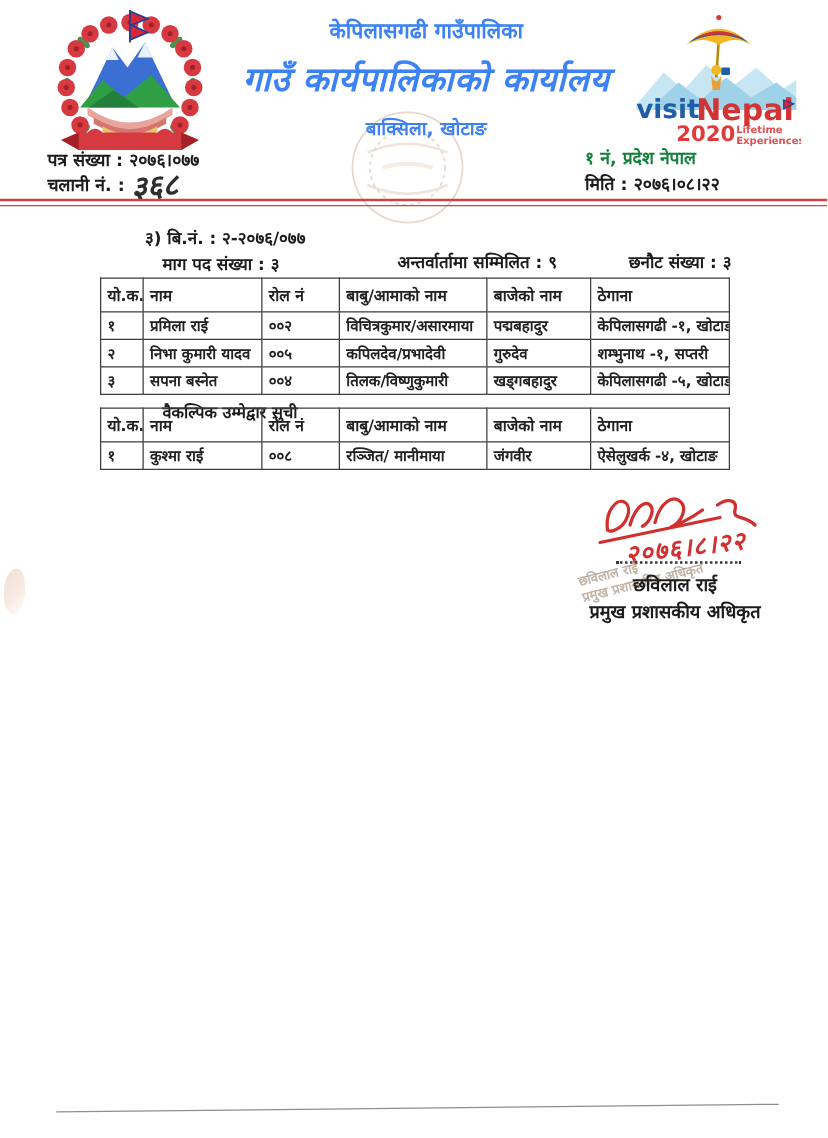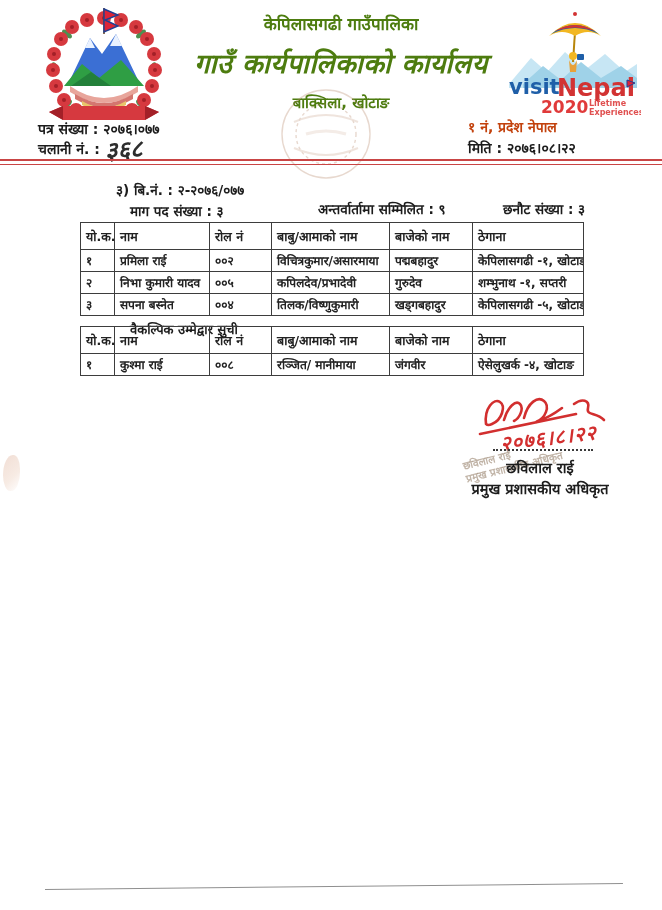--- a/index.html
+++ b/index.html
@@ -1,27 +1,27 @@
 <!DOCTYPE html>
 <html><head>
 <meta charset="utf-8">
 <style>
   html,body{margin:0;padding:0;background:#ffffff;}
   .page{position:relative;width:662px;height:910px;background:#ffffff;overflow:hidden;
         font-family:"DejaVu Sans", sans-serif;color:#1c1c1c;}
   
   .emblem{position:absolute;left:33px;top:6px;width:142px;height:126px;}
-  .title-block{position:absolute;left:158px;top:12px;width:366px;text-align:center;color:#4d7c0f;}
+  .title-block{position:absolute;left:158px;top:12px;width:366px;text-align:center;color:#3b82f6;}
   .title-muni{font-size:17px;font-weight:bold;}
   .title-office{font-size:27px;font-weight:bold;margin-top:9px;letter-spacing:.5px;font-style:italic;}
   .title-addr{font-size:15px;font-weight:bold;margin-top:11px;text-align:center;}
   .vn-logo{position:absolute;left:503px;top:10px;width:138px;height:110px;}
   .meta-left{position:absolute;left:38px;top:119px;font-size:14px;font-weight:bold;line-height:20px;}
   .meta-right{position:absolute;left:468px;top:117px;font-size:14px;font-weight:bold;line-height:21px;}
-  .province{color:#c2410c;}
+  .province{color:#15803d;}
   .handwritten-no{display:inline-block;font-family:"DejaVu Serif", serif;font-style:italic;
         font-size:24px;font-weight:bold;color:#2d2d2d;transform:rotate(-4deg);vertical-align:-4px;}
   .redline{position:absolute;left:0;top:159px;width:662px;height:3px;
         border-top:2.4px solid #c94545;border-bottom:1.6px solid #c94545;}
   .stamp-watermark{position:absolute;left:266px;top:82px;width:120px;height:105px;opacity:.33;pointer-events:none;}
   
   .vac{position:absolute;font-size:13.5px;font-weight:bold;white-space:nowrap;}
   
   table.cands{position:absolute;left:80px;width:503px;border-collapse:collapse;table-layout:fixed;
         font-size:12px;}

